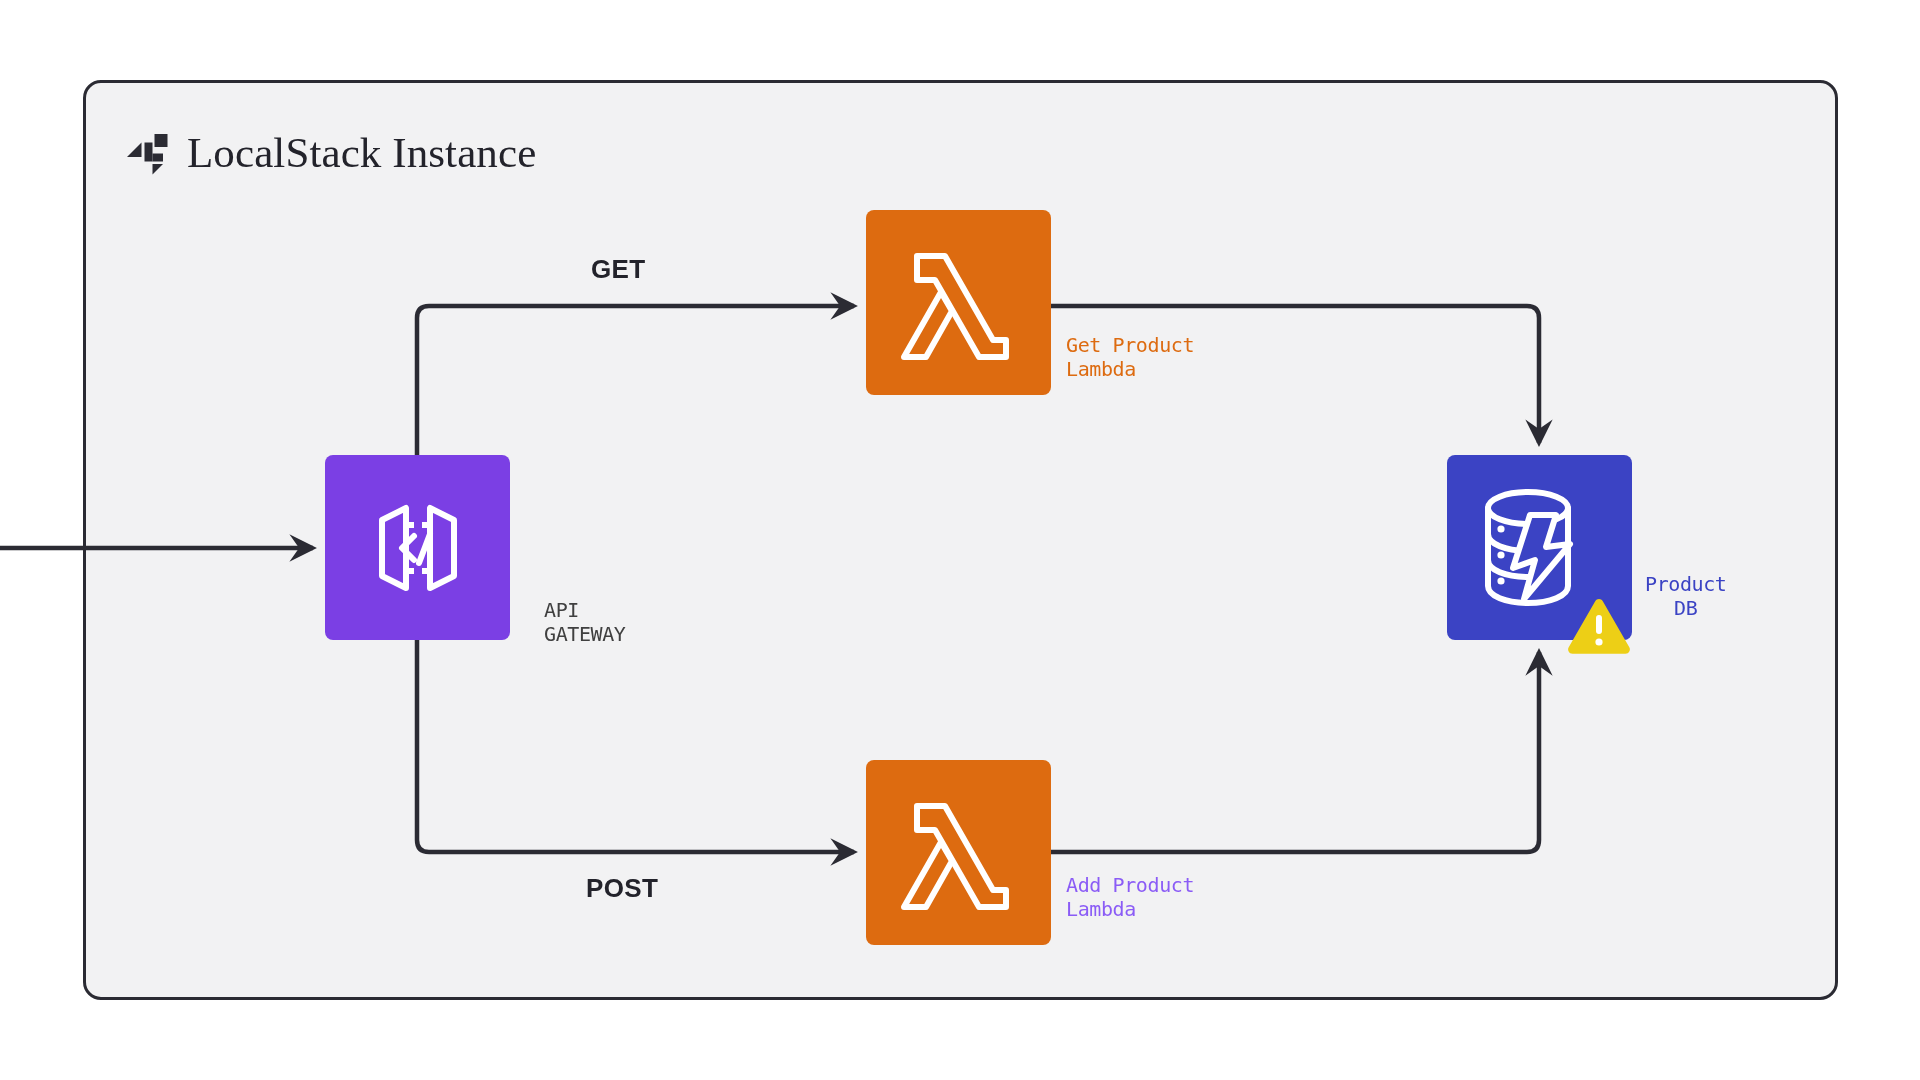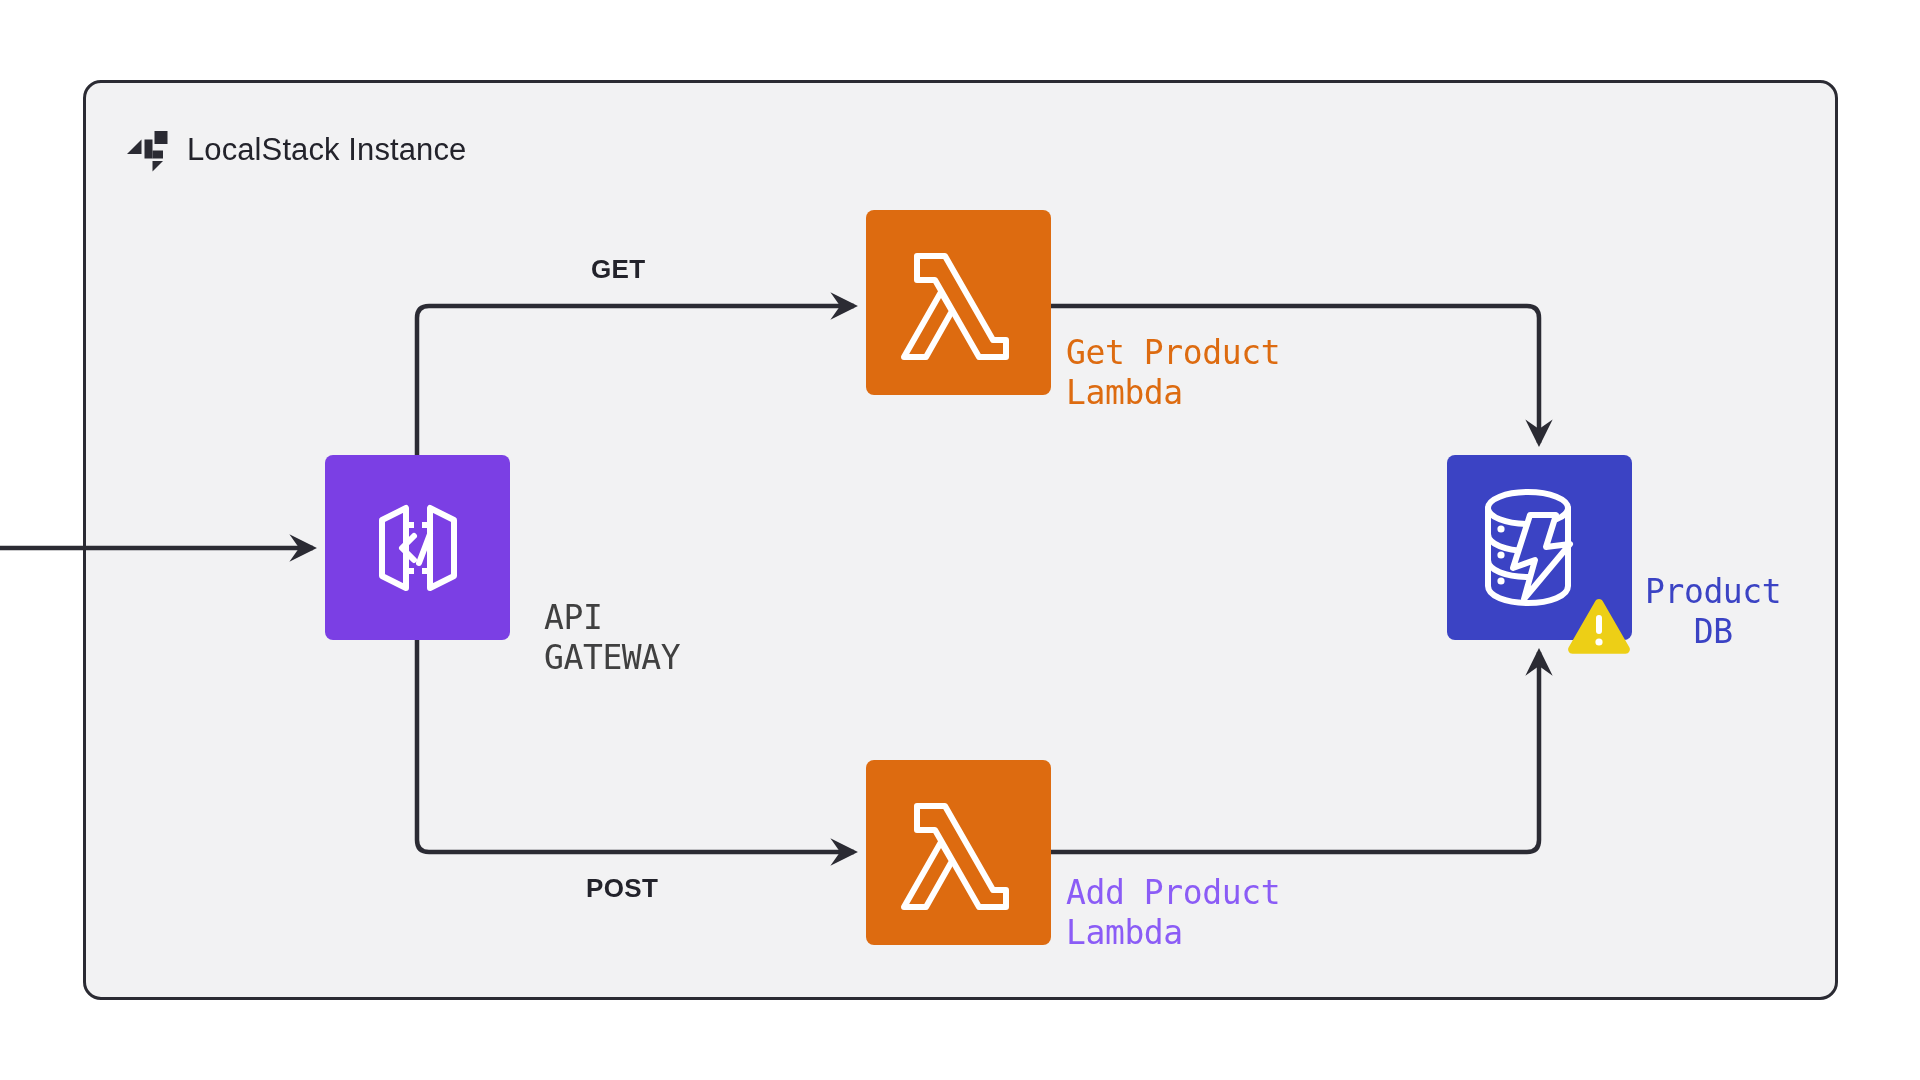--- a/index.html
+++ b/index.html
@@ -35,22 +35,22 @@
     position: absolute;
     left: 125px;
     top: 128px;
     display: flex;
     align-items: center;
     gap: 18px;
     z-index: 20;
   }
   .ls-logo { width: 44px; height: 44px; display: block; }
   .instance-title {
-    font-family: Liberation Sans, sans-serif;
-    font-size: 31px;
+    font-family: Liberation Serif, serif;
+    font-size: 43px;
     font-weight: 500;
     color: #23232b;
     letter-spacing: 0.1px;
     white-space: nowrap;
   }
 
   
   #wires {
     position: absolute;
     left: 0; top: 0;
@@ -85,21 +85,21 @@
     width: 66px;
     height: 60px;
     z-index: 14;
   }
 
   
   .svc-label {
     position: absolute;
     z-index: 12;
     font-family: "DejaVu Sans Mono", "Liberation Mono", monospace;
-    font-size: 33px;
+    font-size: 20px;
     line-height: 1.2;
     letter-spacing: -0.4px;
     white-space: pre-line;
   }
   .lbl-apigw      { left: 524px;  top: 598px; color: #404040; margin-left: 20px; }
   .lbl-get-lambda { left: 1066px; top: 333px; color: #dd6b10; }
   .lbl-add-lambda { left: 1066px; top: 873px; color: #8b5cf6; }
   .lbl-db         { left: 1645px; top: 572px; color: #3b43c4; text-align: center; }
 
   

